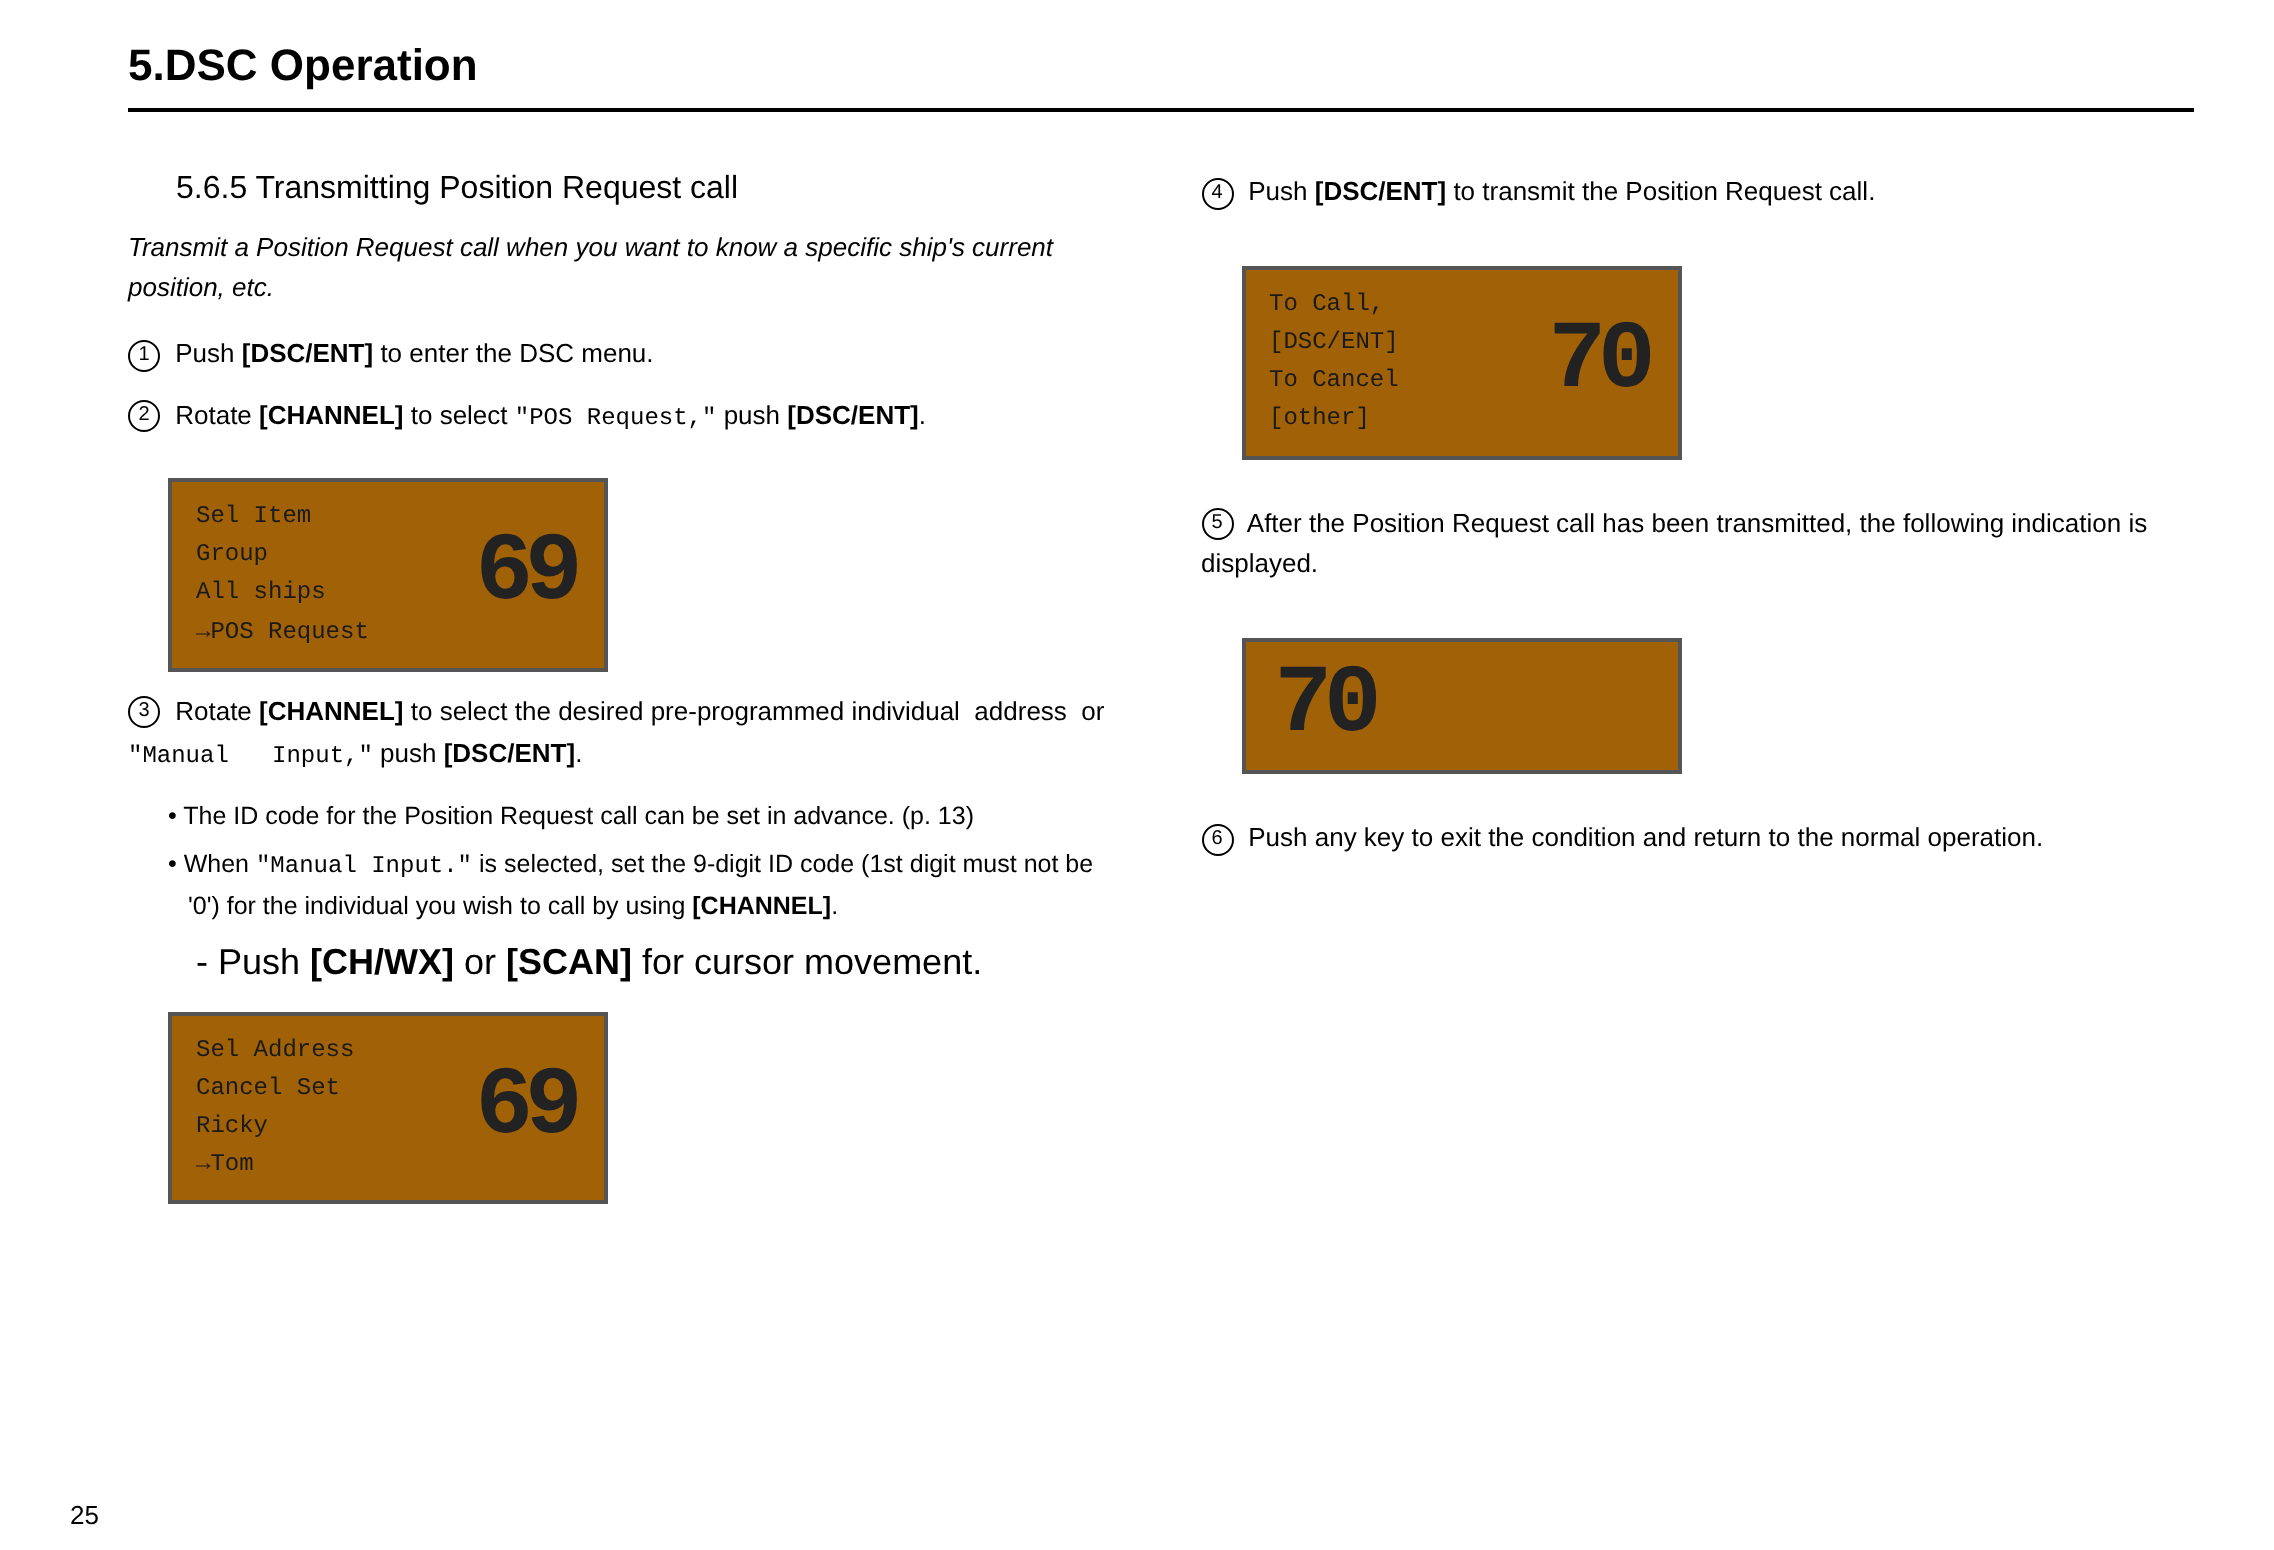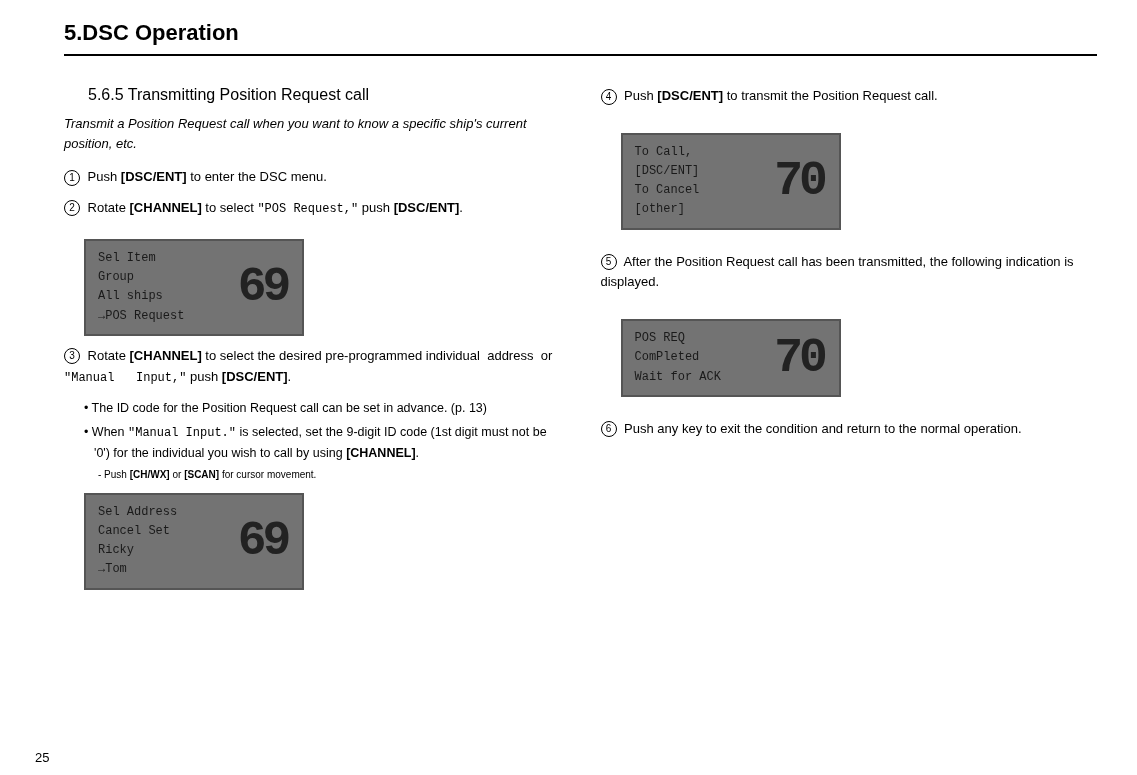--- a/index.html
+++ b/index.html
@@ -70,21 +70,21 @@
       margin-right: 4px;
       vertical-align: middle;
     }
 
     .bold-bracket {
       font-weight: bold;
     }
 
     .lcd-display {
       border: 2px solid #555;
-      background: #737373;
+      background: #a16207;
       display: inline-flex;
       align-items: center;
       padding: 8px 12px;
       margin: 10px 0 10px 20px;
       gap: 22px;
       min-width: 220px;
     }
 
     .lcd-text {
       font-family: 'Courier New', monospace;
@@ -112,21 +112,21 @@
     }
 
     .bullet-item {
       margin-bottom: 4px;
       text-indent: -10px;
       padding-left: 10px;
     }
 
     .sub-bullet {
       margin-left: 14px;
-      font-size: 10px;
+      font-size: 18px;
       line-height: 1.6;
     }
 
     .page-number {
       position: absolute;
       bottom: 10px;
       left: 35px;
       font-size: 13px;
     }
 
@@ -223,26 +223,20 @@
       </div>
 
       
       <div class="right-step" style="margin-top:12px;">
         <span class="step-circle">5</span>
         After the Position Request call has been transmitted, the following indication is displayed.
       </div>
 
       
       <div class="lcd-display">
-        <div class="lcd-text">
-          <div>POS REQ</div>
-          <div>ComPleted</div>
-          <div></div>
-          <div>Wait for ACK</div>
-        </div>
         <div class="lcd-number">70</div>
       </div>
 
       
       <div class="right-step" style="margin-top:12px;">
         <span class="step-circle">6</span>
         Push any key to exit the condition and return to the normal operation.
       </div>
 
     </div>

